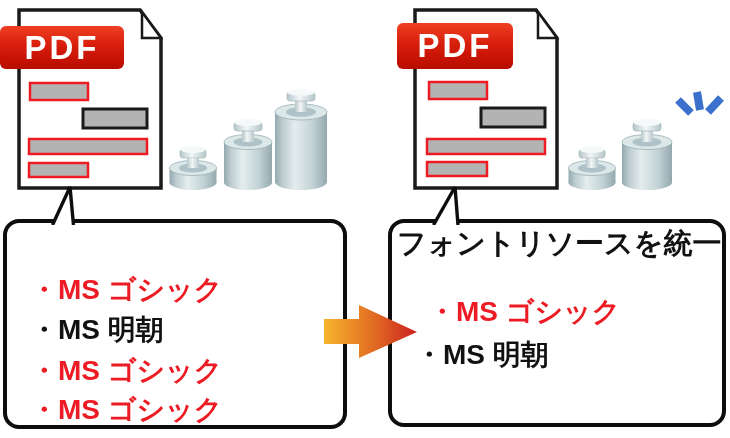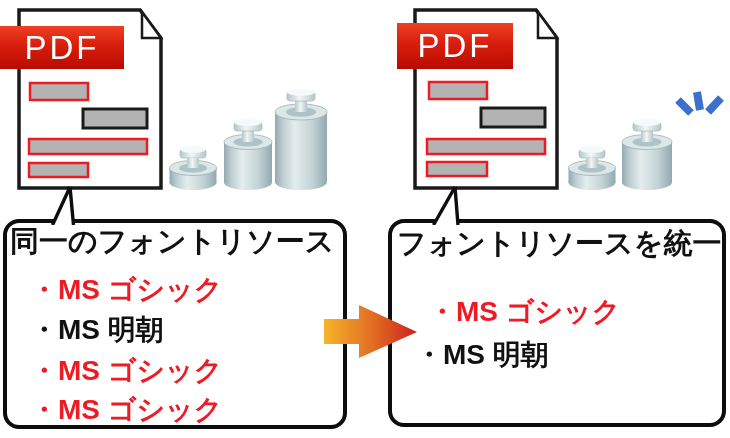--- a/index.html
+++ b/index.html
@@ -1,21 +1,21 @@
 <!DOCTYPE html>
 <html><head>
 <meta charset="utf-8">
 <style>
   html,body{margin:0;padding:0;background:#fff;}
   .stage{position:relative;width:730px;height:438px;background:#ffffff;overflow:hidden;
          font-family:"Liberation Sans",sans-serif;}
   .abs{position:absolute;}
   .badge{position:absolute;display:flex;align-items:center;justify-content:center;
-         color:#ffffff;font-weight:400;font-size:33px;letter-spacing:3px;
-         background:linear-gradient(180deg,#ee4023 0%,#d81e0c 45%,#b80b00 100%);}
+         color:#ffffff;font-weight:700;font-size:33px;letter-spacing:3px;
+         background:linear-gradient(180deg,#ee4023 0%,#d81e0c 45%,#b80b00 100%);border-radius:6px;}
   .badge-left{left:0;top:26px;width:124px;height:43px;}
   .badge-right{left:397px;top:23px;width:116px;height:46px;}
   .callout{position:absolute;background:#ffffff;border:4px solid #0d0d0d;border-radius:16px;}
   .callout-left{left:3px;top:219px;width:336px;height:202px;}
   .callout-right{left:388px;top:219px;width:330px;height:200px;}
   .callout-title{position:absolute;font-weight:700;font-size:29px;color:#111111;
                  white-space:nowrap;line-height:1.1;}
   .title-left{left:10px;top:226px;}
   .title-right{left:397px;top:228px;text-align:right;}
   .font-item{position:absolute;font-weight:700;font-size:28px;white-space:nowrap;line-height:1.1;}
@@ -147,21 +147,20 @@
     <polygon points="25,2 29,40 7,40" fill="#ffffff"></polygon>
     <path d="M25,2 L7.5,40" stroke="#0d0d0d" stroke-width="3.4" fill="none"></path>
     <path d="M25,2 L28.5,40" stroke="#0d0d0d" stroke-width="3.4" fill="none"></path>
   </svg>
   <svg class="abs" style="left:428px;top:185px" width="36" height="40" viewBox="0 0 36 40">
     <polygon points="27,2 31,40 5,40" fill="#ffffff"></polygon>
     <path d="M27,2 L5.5,40" stroke="#0d0d0d" stroke-width="3.4" fill="none"></path>
     <path d="M27,2 L30,40" stroke="#0d0d0d" stroke-width="3.4" fill="none"></path>
   </svg>
 
-  <div class="callout-title title-left">同一のフォントリソース</div>
   <div class="font-item" style="left: 30px; top: 275px; color: rgb(237, 28, 36);">・MS ゴシック</div>
   <div class="font-item" style="left: 30px; top: 315px; color: rgb(17, 17, 17);">・MS 明朝</div>
   <div class="font-item" style="left: 30px; top: 356px; color: rgb(237, 28, 36);">・MS ゴシック</div>
   <div class="font-item" style="left: 30px; top: 395px; color: rgb(237, 28, 36);">・MS ゴシック</div>
 
   <div class="callout-title title-right">フォントリソースを統一</div>
   <div class="font-item" style="left: 428px; top: 297px; color: rgb(237, 28, 36);">・MS ゴシック</div>
   <div class="font-item" style="left: 415px; top: 340px; color: rgb(17, 17, 17);">・MS 明朝</div>
 
   <svg class="abs" style="left:320px;top:300px" width="102" height="64" viewBox="0 0 102 64">

